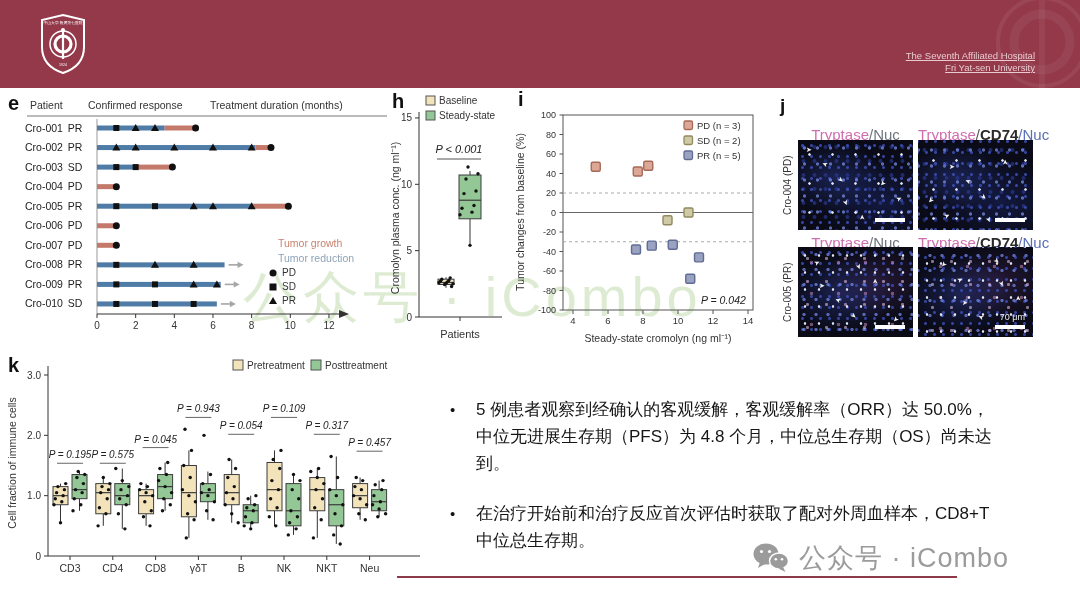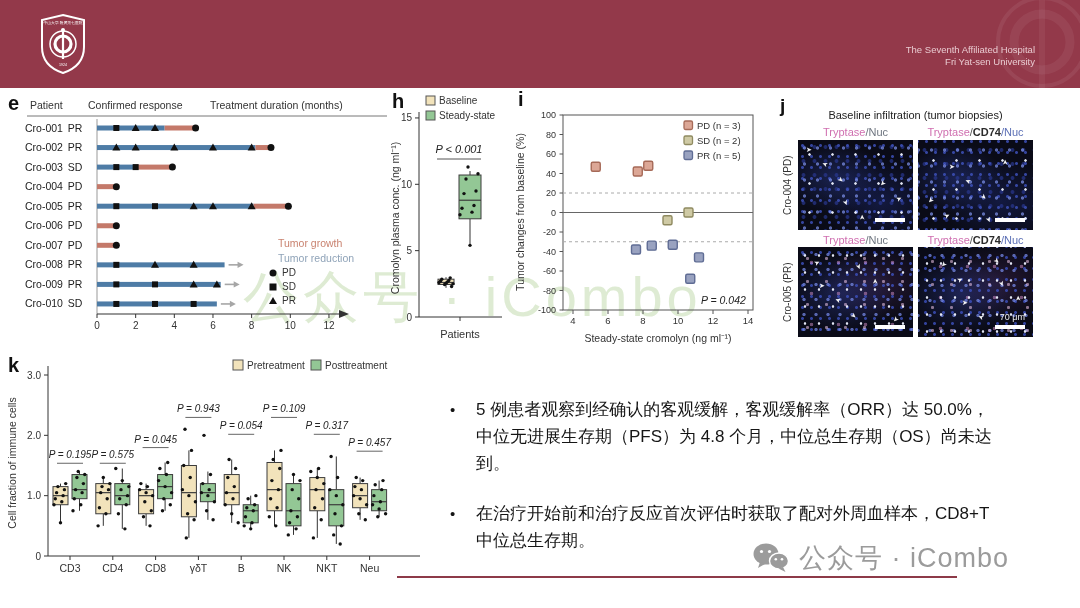--- a/index.html
+++ b/index.html
@@ -1,21 +1,21 @@
 <!DOCTYPE html>
 <html><head>
 <meta charset="utf-8">
 <style>
   html,body{margin:0;padding:0;background:#e8e8e8;}
   .page{position:relative;width:1080px;height:608px;background:#ffffff;overflow:hidden;
         font-family:"Liberation Sans",sans-serif;}
   
   .banner{position:absolute;left:0;top:0;width:1080px;height:88px;background:#93394a;overflow:hidden;}
   .logo{position:absolute;left:38px;top:13px;}
-  .hosp{position:absolute;right:45px;top:44px;text-align:right;color:#e9cad0;font-size:9.5px;line-height:1.3;}
+  .hosp{position:absolute;right:45px;top:50px;text-align:right;color:#e9cad0;font-size:9.5px;line-height:1.3;text-decoration:underline;}
   .emblem-faint{position:absolute;right:-22px;top:-14px;opacity:.75;}
   
   .content{position:absolute;left:0;top:88px;width:1080px;height:520px;background:#fff;}
   .panel{position:absolute;}
   #panel-e{left:5px;top:4px;width:385px;height:252px;}
   #panel-h{left:390px;top:2px;width:128px;height:255px;}
   #panel-i{left:513px;top:2px;width:252px;height:258px;}
   #panel-j{left:780px;top:7px;width:265px;height:250px;}
   #panel-k{left:0px;top:260px;width:448px;height:230px;}
   svg text{font-family:"Liberation Sans",sans-serif;}
@@ -26,21 +26,21 @@
   .bullets{position:absolute;left:450px;top:308px;width:552px;color:#151515;}
   .bullet{display:flex;margin-bottom:23px;font-size:17px;line-height:27px;}
   .bullet .dot{width:26px;flex:none;font-size:15px;line-height:27px;}
   
   .footer-line{position:absolute;left:397px;top:488px;width:560px;height:2px;background:#8d3a48;}
   .wm-bottom{position:absolute;left:752px;top:452px;display:flex;align-items:center;gap:9px;color:#9b9b9b;}
   .wm-bottom span{font-size:27px;letter-spacing:1px;white-space:nowrap;}
   
   .j-letter{position:absolute;left:0;top:0;font-size:19px;font-weight:bold;color:#111;}
   .j-title{position:absolute;left:18px;top:14px;width:235px;text-align:center;font-size:11px;color:#222;}
-  .j-collab{position:absolute;width:115px;text-align:center;font-size:11px;white-space:nowrap;}
+  .j-collab{position:absolute;width:115px;text-align:center;font-size:15px;white-space:nowrap;}
   .j-rowlab{position:absolute;left:1px;width:12px;height:90px;display:flex;align-items:center;justify-content:center;
             writing-mode:vertical-rl;transform:rotate(180deg);font-size:10px;color:#333;}
   .micro{position:absolute;width:115px;height:90px;background-color:#0a0b17;overflow:hidden;
     background-image:
       radial-gradient(circle, rgba(238,242,255,.95) 0 .9px, transparent 1.6px),
       radial-gradient(circle, rgba(125,145,235,.7) 0 1.3px, transparent 2px),
       radial-gradient(circle, rgba(62,82,190,.8) 0 1.1px, transparent 1.8px),
       radial-gradient(circle, rgba(42,57,150,.65) 0 1.5px, transparent 2.3px),
       radial-gradient(ellipse 70px 50px at 32% 42%, rgba(48,68,165,.4), transparent 70%),
       radial-gradient(ellipse 85px 60px at 72% 68%, rgba(36,52,140,.35), transparent 70%);
@@ -302,21 +302,20 @@
           <rect x="134.25" y="151.15" width="9" height="9" rx="1.5" fill="#99a2c0" stroke="#5f6c94" stroke-width="1.4"></rect>
           <rect x="155.25" y="150.175" width="9" height="9" rx="1.5" fill="#99a2c0" stroke="#5f6c94" stroke-width="1.4"></rect>
           <rect x="172.75" y="184.3" width="9" height="9" rx="1.5" fill="#99a2c0" stroke="#5f6c94" stroke-width="1.4"></rect>
           <rect x="181.5" y="162.85" width="9" height="9" rx="1.5" fill="#99a2c0" stroke="#5f6c94" stroke-width="1.4"></rect>
           <text x="188" y="214" font-size="10.5" fill="#222" text-anchor="start" font-style="italic">P = 0.042</text>
           <text x="145" y="252" font-size="10.5" fill="#333" text-anchor="middle">Steady-state cromolyn (ng ml⁻¹)</text>
           <text x="11" y="122" font-size="10.5" fill="#333" text-anchor="middle" transform="rotate(-90 11 122)">Tumor changes from baseline (%)</text>
         </svg></div>
     <div id="panel-j" class="panel">
         <div class="j-letter">j</div>
-        <div class="j-title">Baseline infiltration (tumor biopsies)</div>
         <div class="j-collab" style="left: 18px; top: 31px;"><span style="color: rgb(208, 111, 176);">Tryptase</span><span style="color: rgb(111, 118, 128);">/Nuc</span></div>
         <div class="j-collab" style="left: 138px; top: 31px;"><span style="color: rgb(208, 111, 176);">Tryptase</span><span style="color: rgb(85, 85, 85);">/</span><span style="color: rgb(43, 43, 43); font-weight: bold;">CD74</span><span style="color: rgb(91, 111, 181);">/Nuc</span></div>
         <div class="j-collab" style="left: 18px; top: 139px;"><span style="color: rgb(208, 111, 176);">Tryptase</span><span style="color: rgb(111, 118, 128);">/Nuc</span></div>
         <div class="j-collab" style="left: 138px; top: 139px;"><span style="color: rgb(208, 111, 176);">Tryptase</span><span style="color: rgb(85, 85, 85);">/</span><span style="color: rgb(43, 43, 43); font-weight: bold;">CD74</span><span style="color: rgb(91, 111, 181);">/Nuc</span></div>
         <div class="j-rowlab" style="top: 45px;">Cro-004 (PD)</div>
         <div class="micro m00" style="left: 18px; top: 45px;">
           <span class="arrowdot" style="left: 8px; top: 6px; transform: rotate(0deg);">➤</span>
           <span class="arrowdot" style="left: 45px; top: 59px; transform: rotate(67deg);">➤</span>
           <span class="arrowdot" style="left: 82px; top: 40px; transform: rotate(134deg);">➤</span>
           <span class="arrowdot" style="left: 24px; top: 21px; transform: rotate(201deg);">➤</span>

